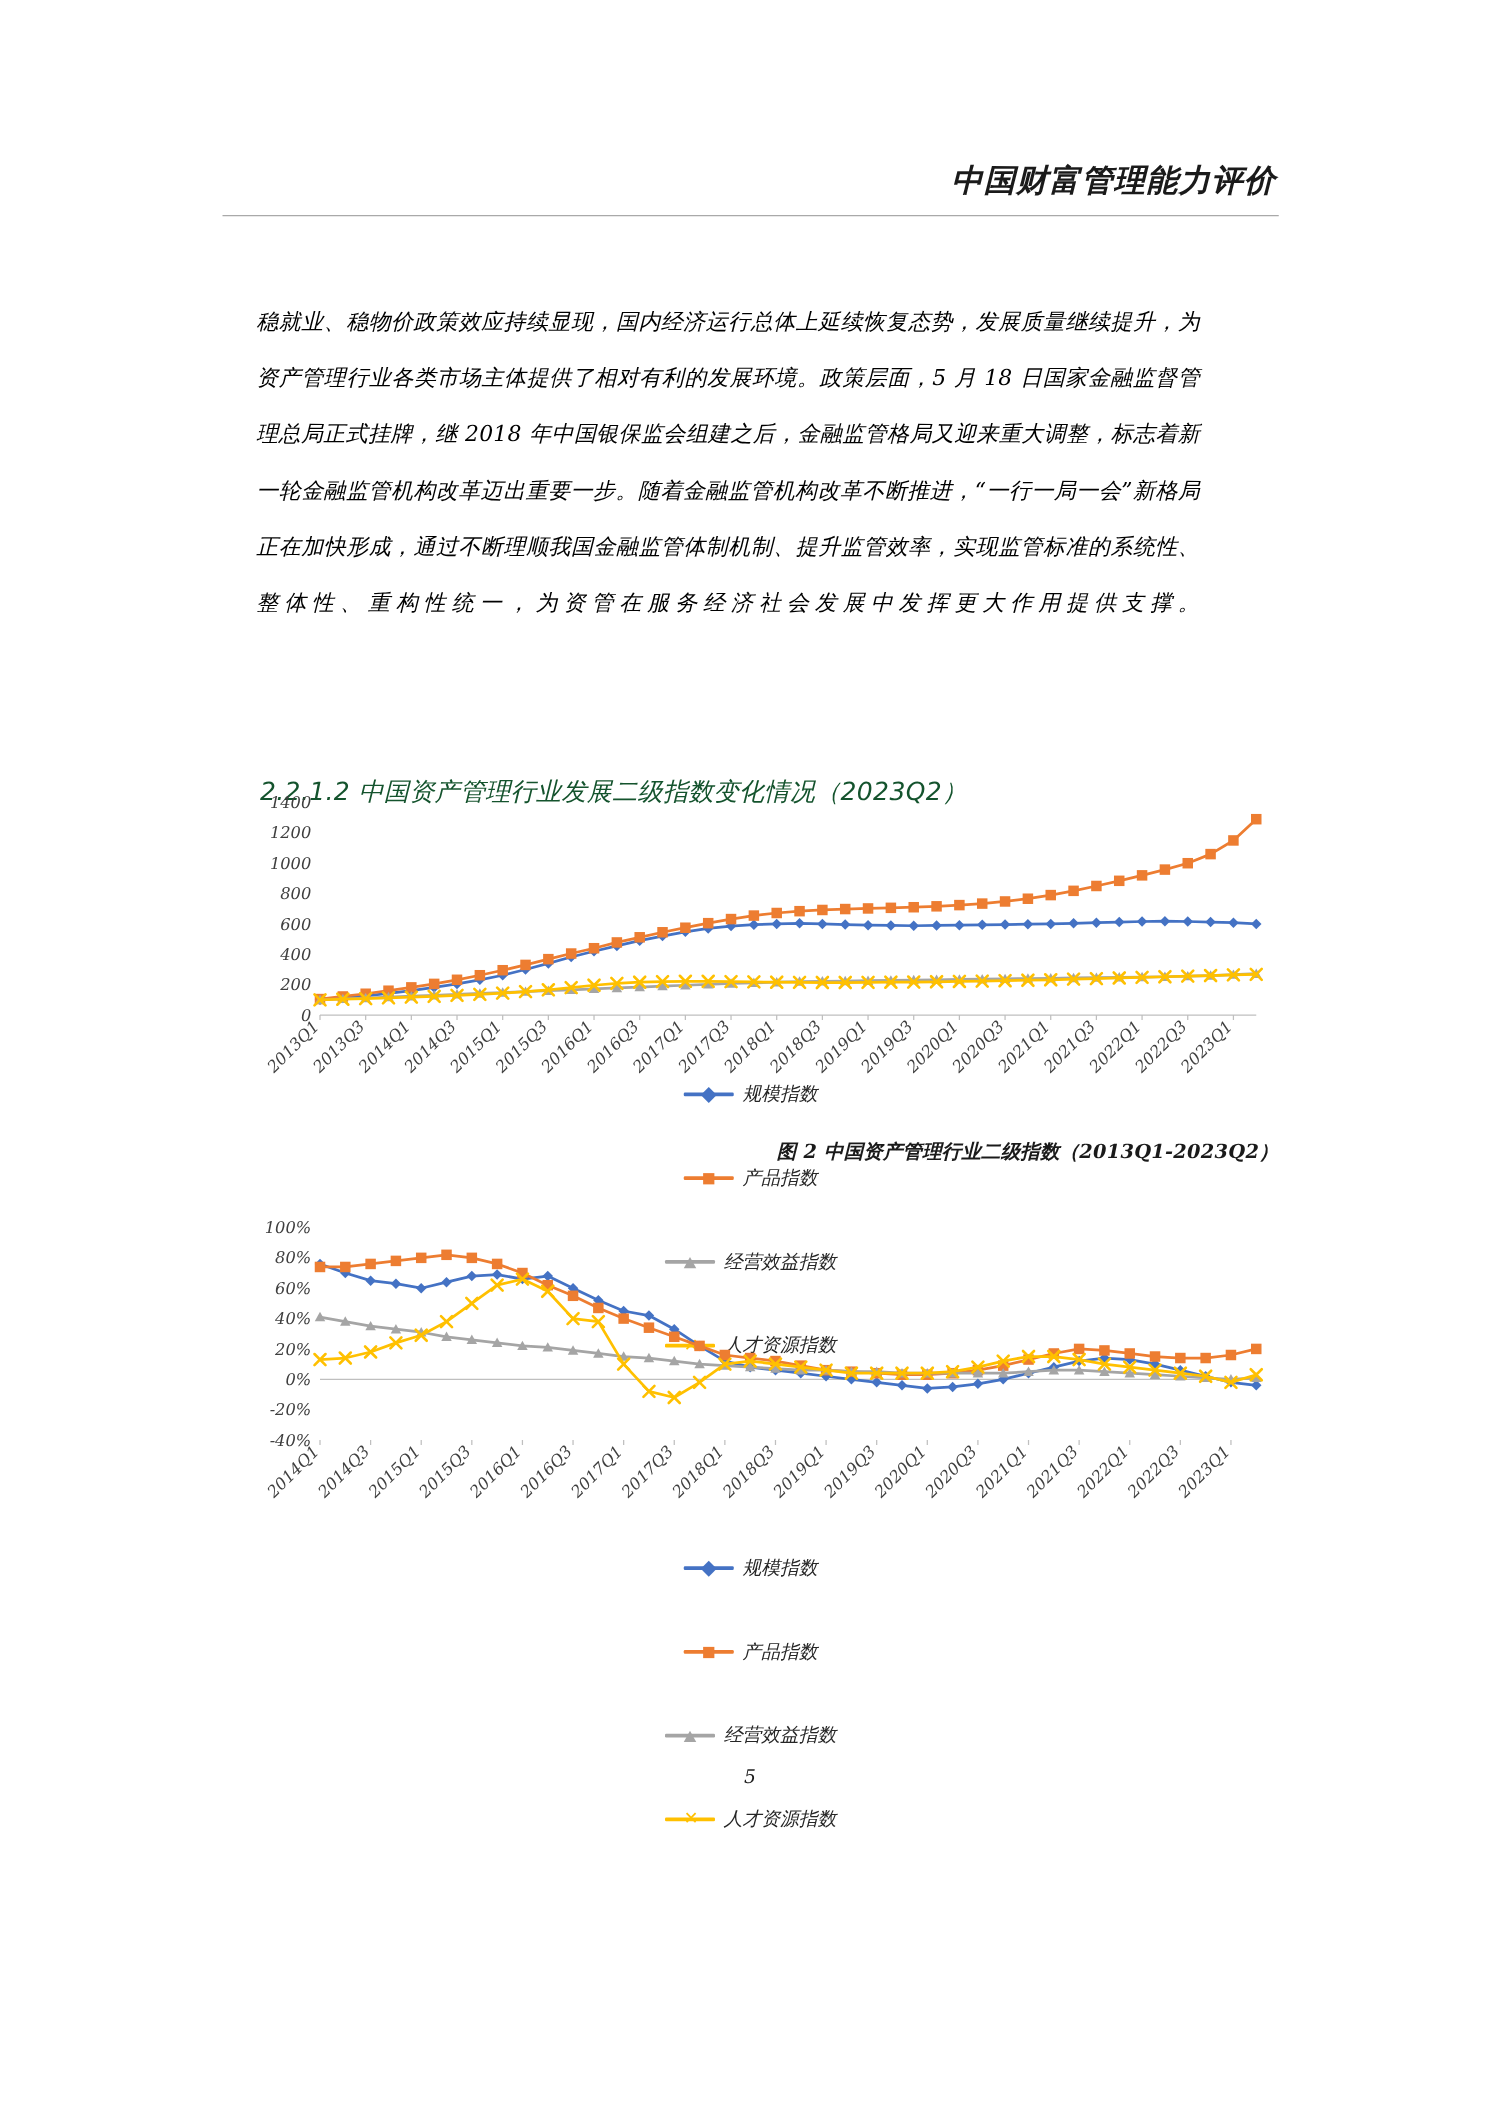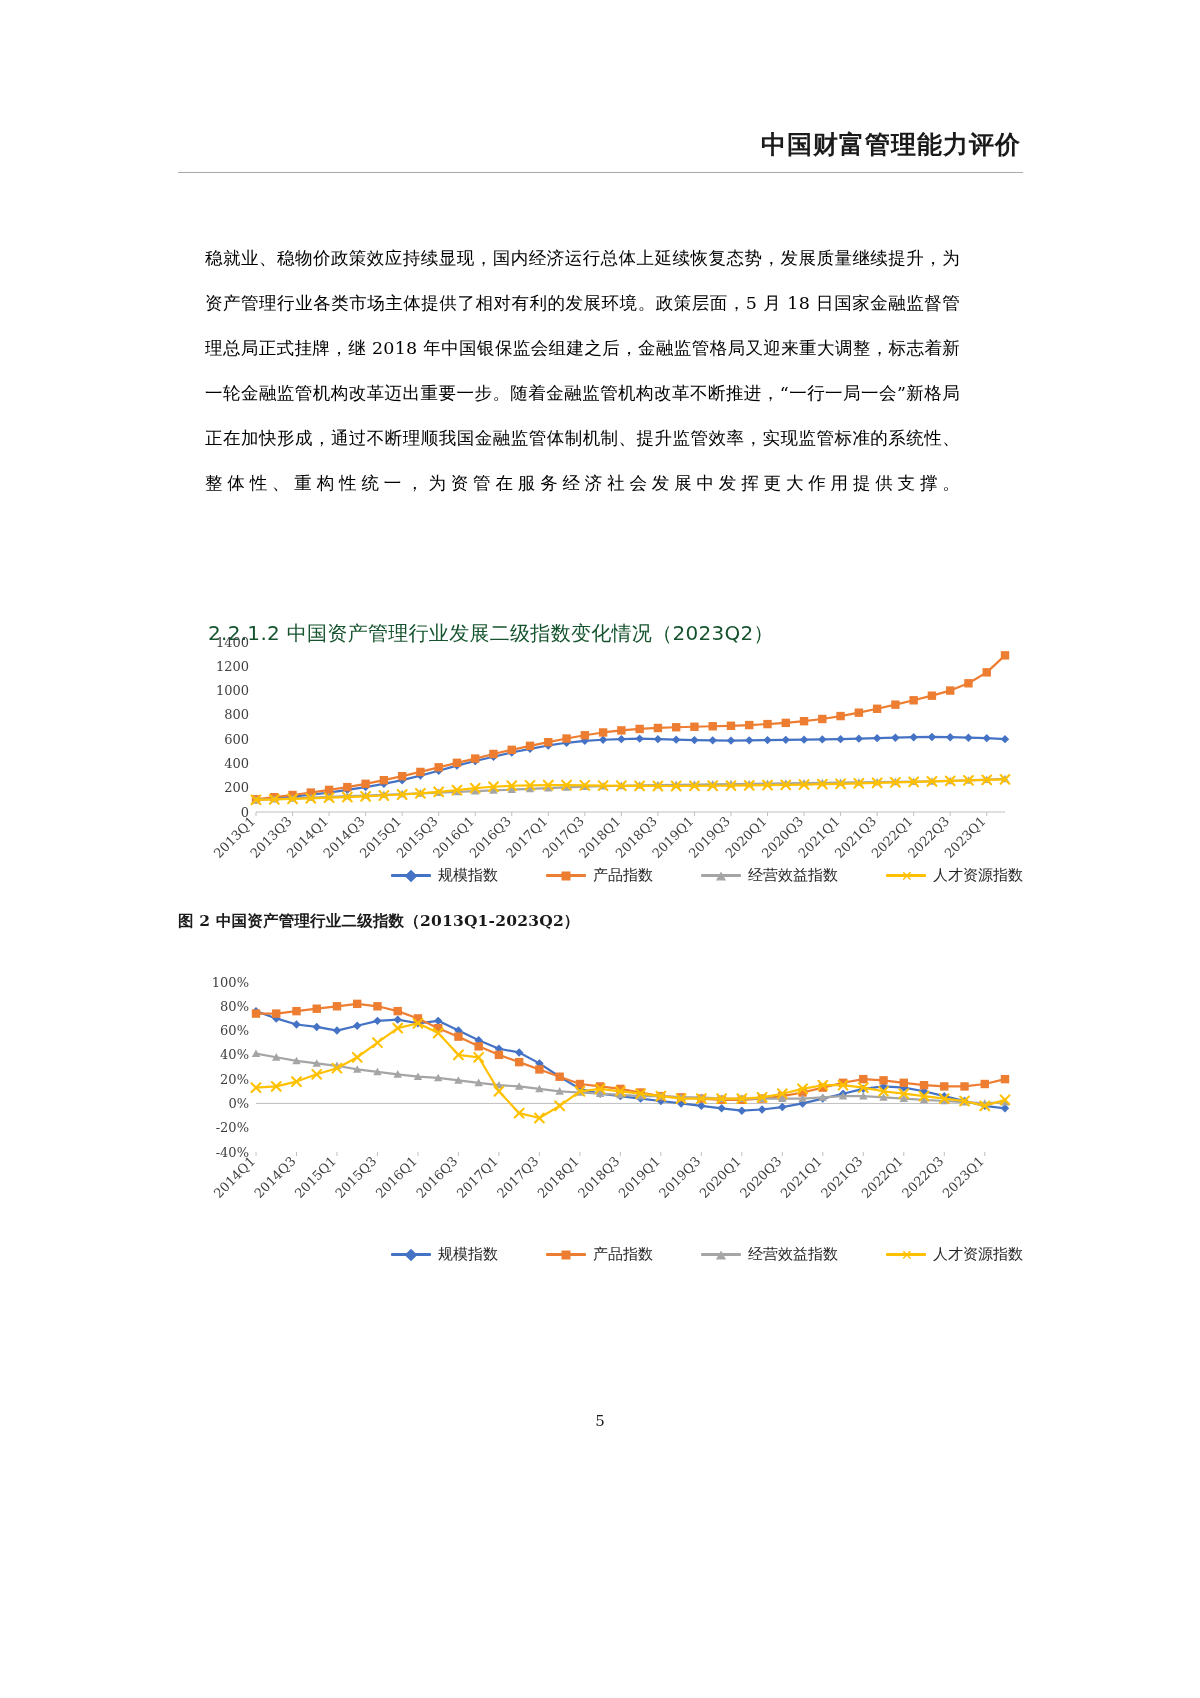--- a/index.html
+++ b/index.html
@@ -5,21 +5,21 @@
   * { box-sizing: border-box; }
   html, body { margin:0; padding:0; }
   body {
     width:1200px; height:1698px;
     background:#ffffff;
     font-family:"Liberation Serif", serif;
     color:#1a1a1a;
     position:relative;
     overflow:hidden;
   }
-  .page { position:relative; width:1200px; height:1698px; }
+  .page { position:relative; width:1200px; height:1698px;font-style:italic; }
 
   
   .header {
     position:absolute; left:178px; top:128px; width:845px;
   }
   .header-title {
     text-align:right;
     font-family:"DejaVu Sans", sans-serif;
     font-weight:bold;
     font-size:25px;
@@ -62,44 +62,45 @@
   #chart1-block { left:178px; top:636px; width:845px; height:260px; }
   #chart2-block { left:178px; top:976px; width:845px; height:260px; }
 
   .chart-canvas { position:relative; width:100%; height:100%; }
   .chart-canvas svg { display:block; }
 
   
   .legend {
     position:absolute;
     display:flex;
-    justify-content:flex-end;
+    justify-content:flex-start;
     align-items:center;
     gap:48px;
     font-family:"DejaVu Sans", sans-serif;
     font-size:15px;
     color:#262626;
     width:845px;
+    flex-direction:column;
   }
   #legend1 { left:178px; top:866px; }
   #legend2 { left:178px; top:1245px; }
   .legend-item { display:flex; align-items:center; gap:7px; white-space:nowrap; }
   .legend-line { position:relative; width:40px; height:3px; border-radius:1px; }
   .legend-mark {
     position:absolute; left:50%; top:50%;
     transform:translate(-50%,-50%);
     width:9px; height:9px;
   }
   .mk-diamond { transform:translate(-50%,-50%) rotate(45deg); }
   .mk-tri { width:0;height:0;border-left:5px solid transparent;border-right:5px solid transparent; }
   .mk-x { font-size:14px; line-height:9px; font-weight:bold; text-align:center; }
 
   
   .caption {
-    position:absolute; width:845px; text-align:left;
+    position:absolute; width:845px; text-align:right;
     font-family:"DejaVu Serif", serif;
     font-weight:bold;
     font-size:15.5px;
     color:#1a1a1a;
     letter-spacing:0.2px;
   }
   #caption1 { left:178px; top:911px; }
   #caption2 { left:178px; top:1330px; }
 
   .page-number {

